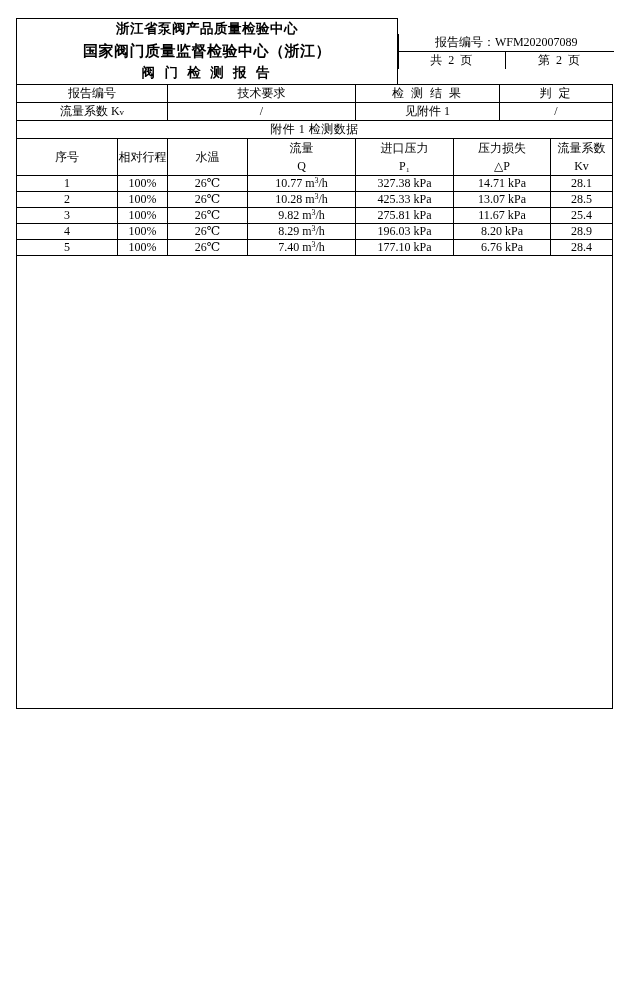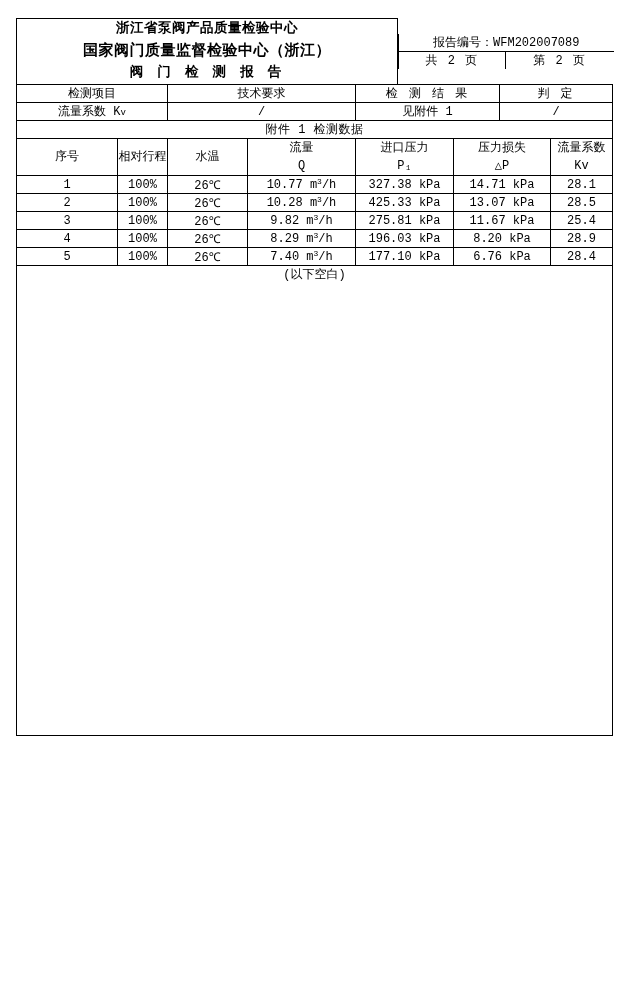--- a/index.html
+++ b/index.html
@@ -13,21 +13,20 @@
     font-family: "Liberation Serif", "DejaVu Serif", serif;
     color: #000;
     -webkit-font-smoothing: antialiased;
   }
   .page {
     position: relative;
     width: 628px;
     height: 1000px;
     box-sizing: border-box;
     padding: 18px 16px 16px 16px;
-    font-family: Liberation Mono, monospace;
   }
   table.doc {
     width: 596px;
     border-collapse: collapse;
     table-layout: fixed;
   }
   table.doc td {
     border: 1px solid #000;
     text-align: center;
     vertical-align: middle;
@@ -143,21 +142,21 @@
           <tr>
             <td class="page-no" style="border:1px solid #000;border-right:none;border-bottom:none">共 2 页</td>
             <td class="page-no" style="border:1px solid #000;border-right:none;border-bottom:none">第 2 页</td>
           </tr>
         </tbody>
             </table>
       </td>
     </tr>
 
     <tr>
-      <td colspan="2" class="hdr-plain">检测项目</td>
+      <td colspan="2" class="hdr-plain">报告编号</td>
       <td colspan="3" class="hdr-plain">技术要求</td>
       <td colspan="3" class="hdr">检 测 结 果</td>
       <td colspan="2" class="hdr">判 定</td>
     </tr>
 
     <tr>
       <td colspan="2" class="row-cell">
         <span>流量系数 K<span class="sub-s">v</span></span>
       </td>
       <td colspan="3" class="row-cell">/</td>
@@ -236,23 +235,20 @@
     <tr>
       <td class="data-cell">5</td>
       <td class="data-cell">100%</td>
       <td class="data-cell">26℃</td>
       <td colspan="2" class="data-cell"><span>7.40</span> m<sup>3</sup>/h</td>
       <td colspan="2" class="data-cell">177.10 kPa</td>
       <td colspan="2" class="data-cell">6.76 kPa</td>
       <td class="data-cell">28.4</td>
     </tr>
 
-    <tr>
-      <td colspan="10" class="blank-note" style="border-bottom:none">(以下空白)</td>
-    </tr>
 
     <tr>
       <td colspan="10" class="empty-area" style="border-top:none"></td>
     </tr>
   </tbody>
     </table>
 
 </div>
 
 </body></html>

